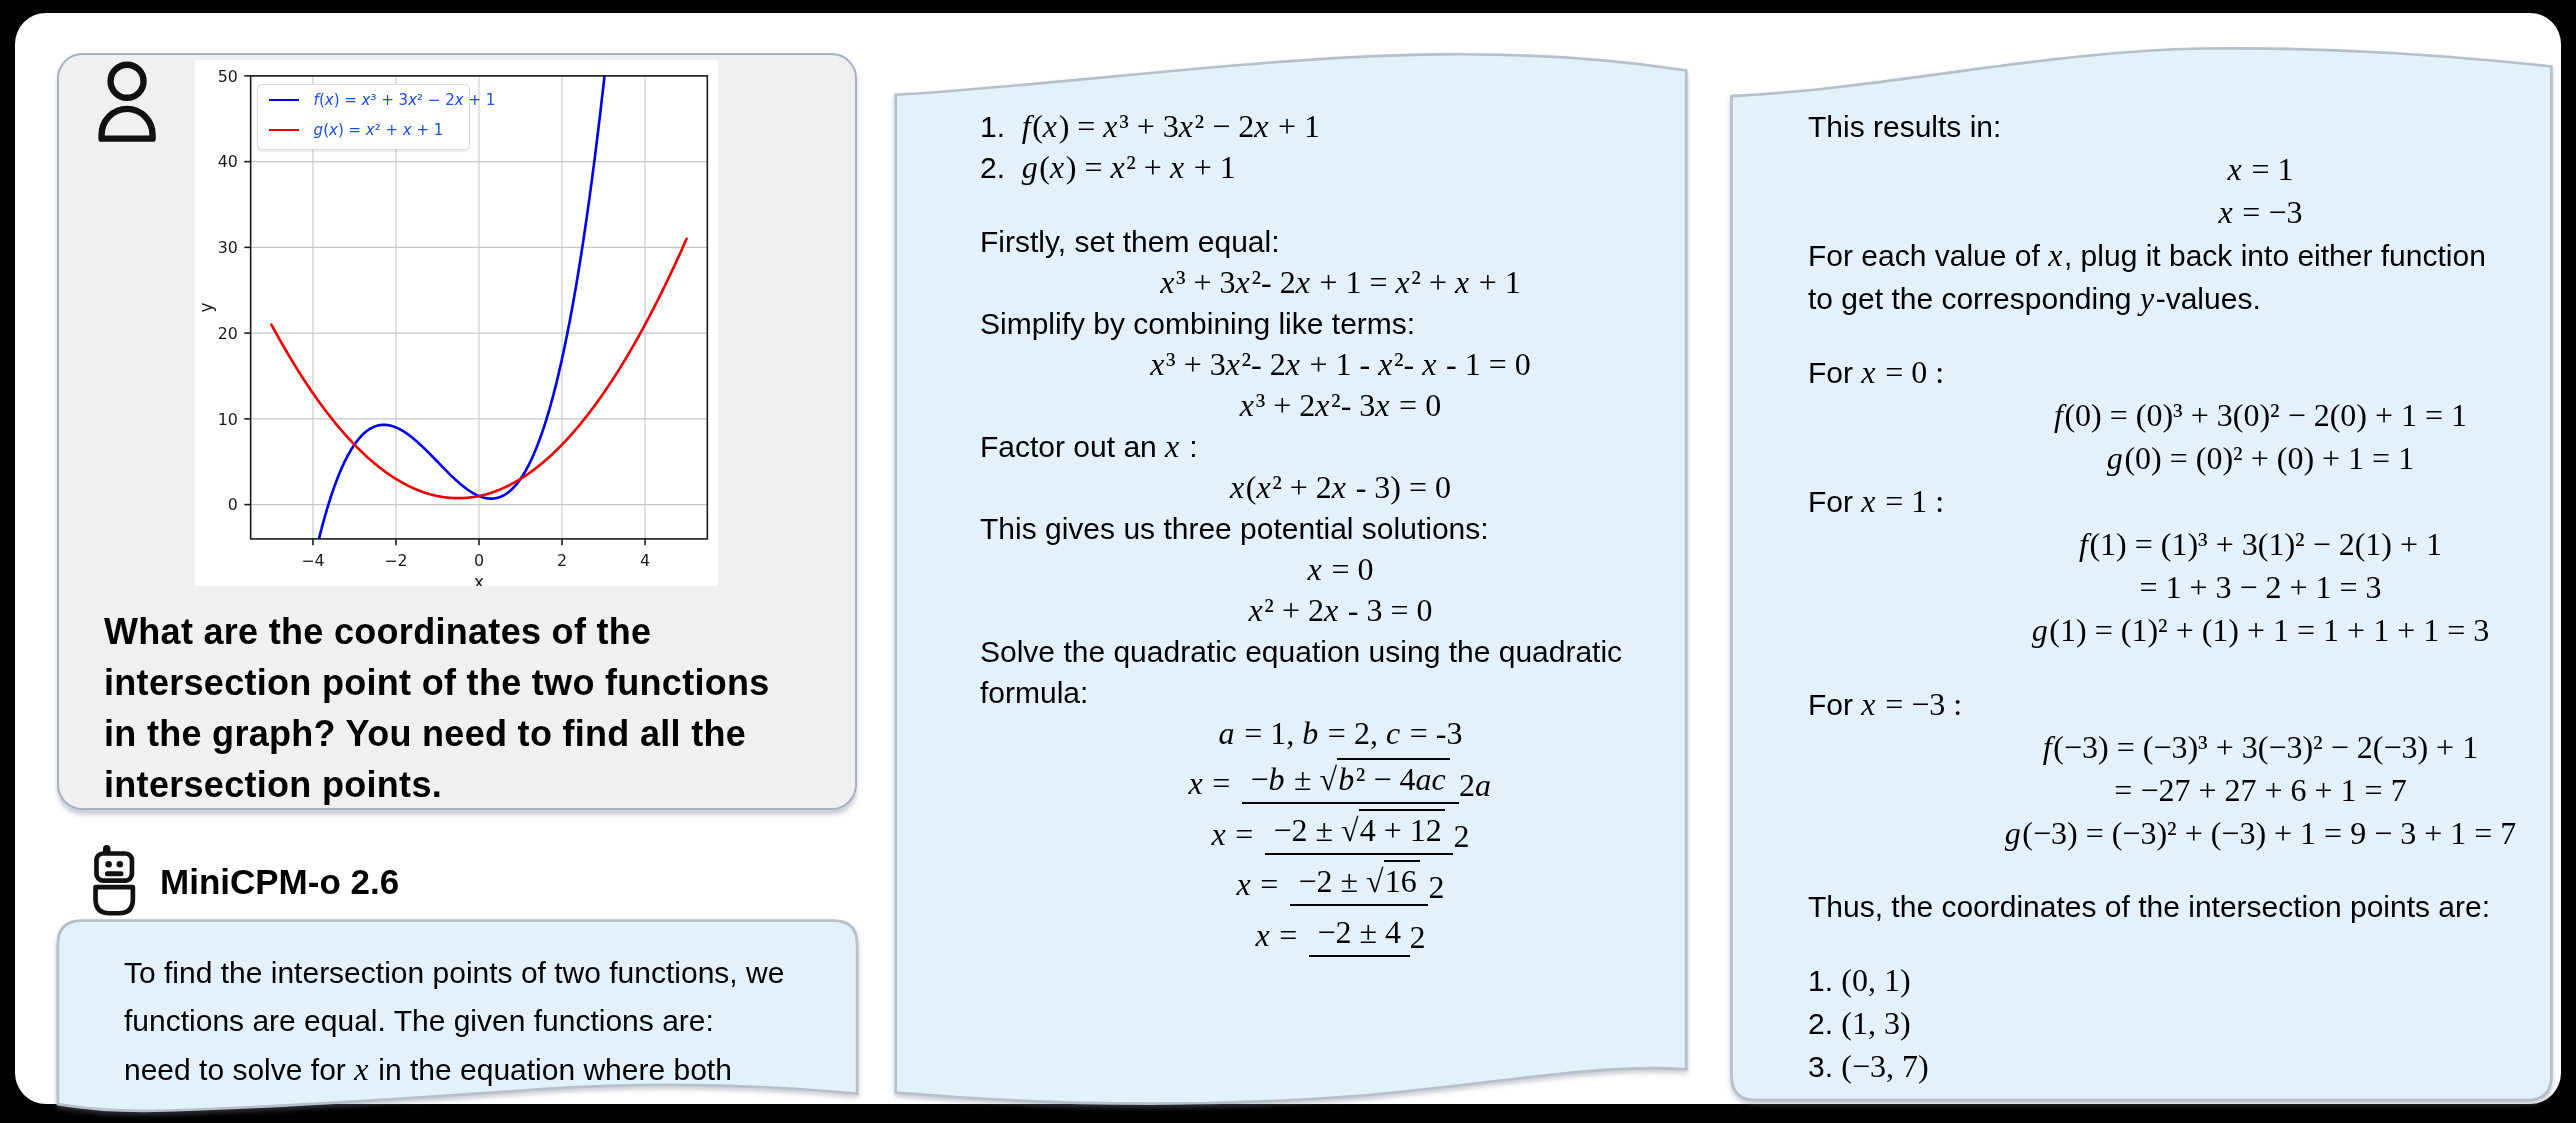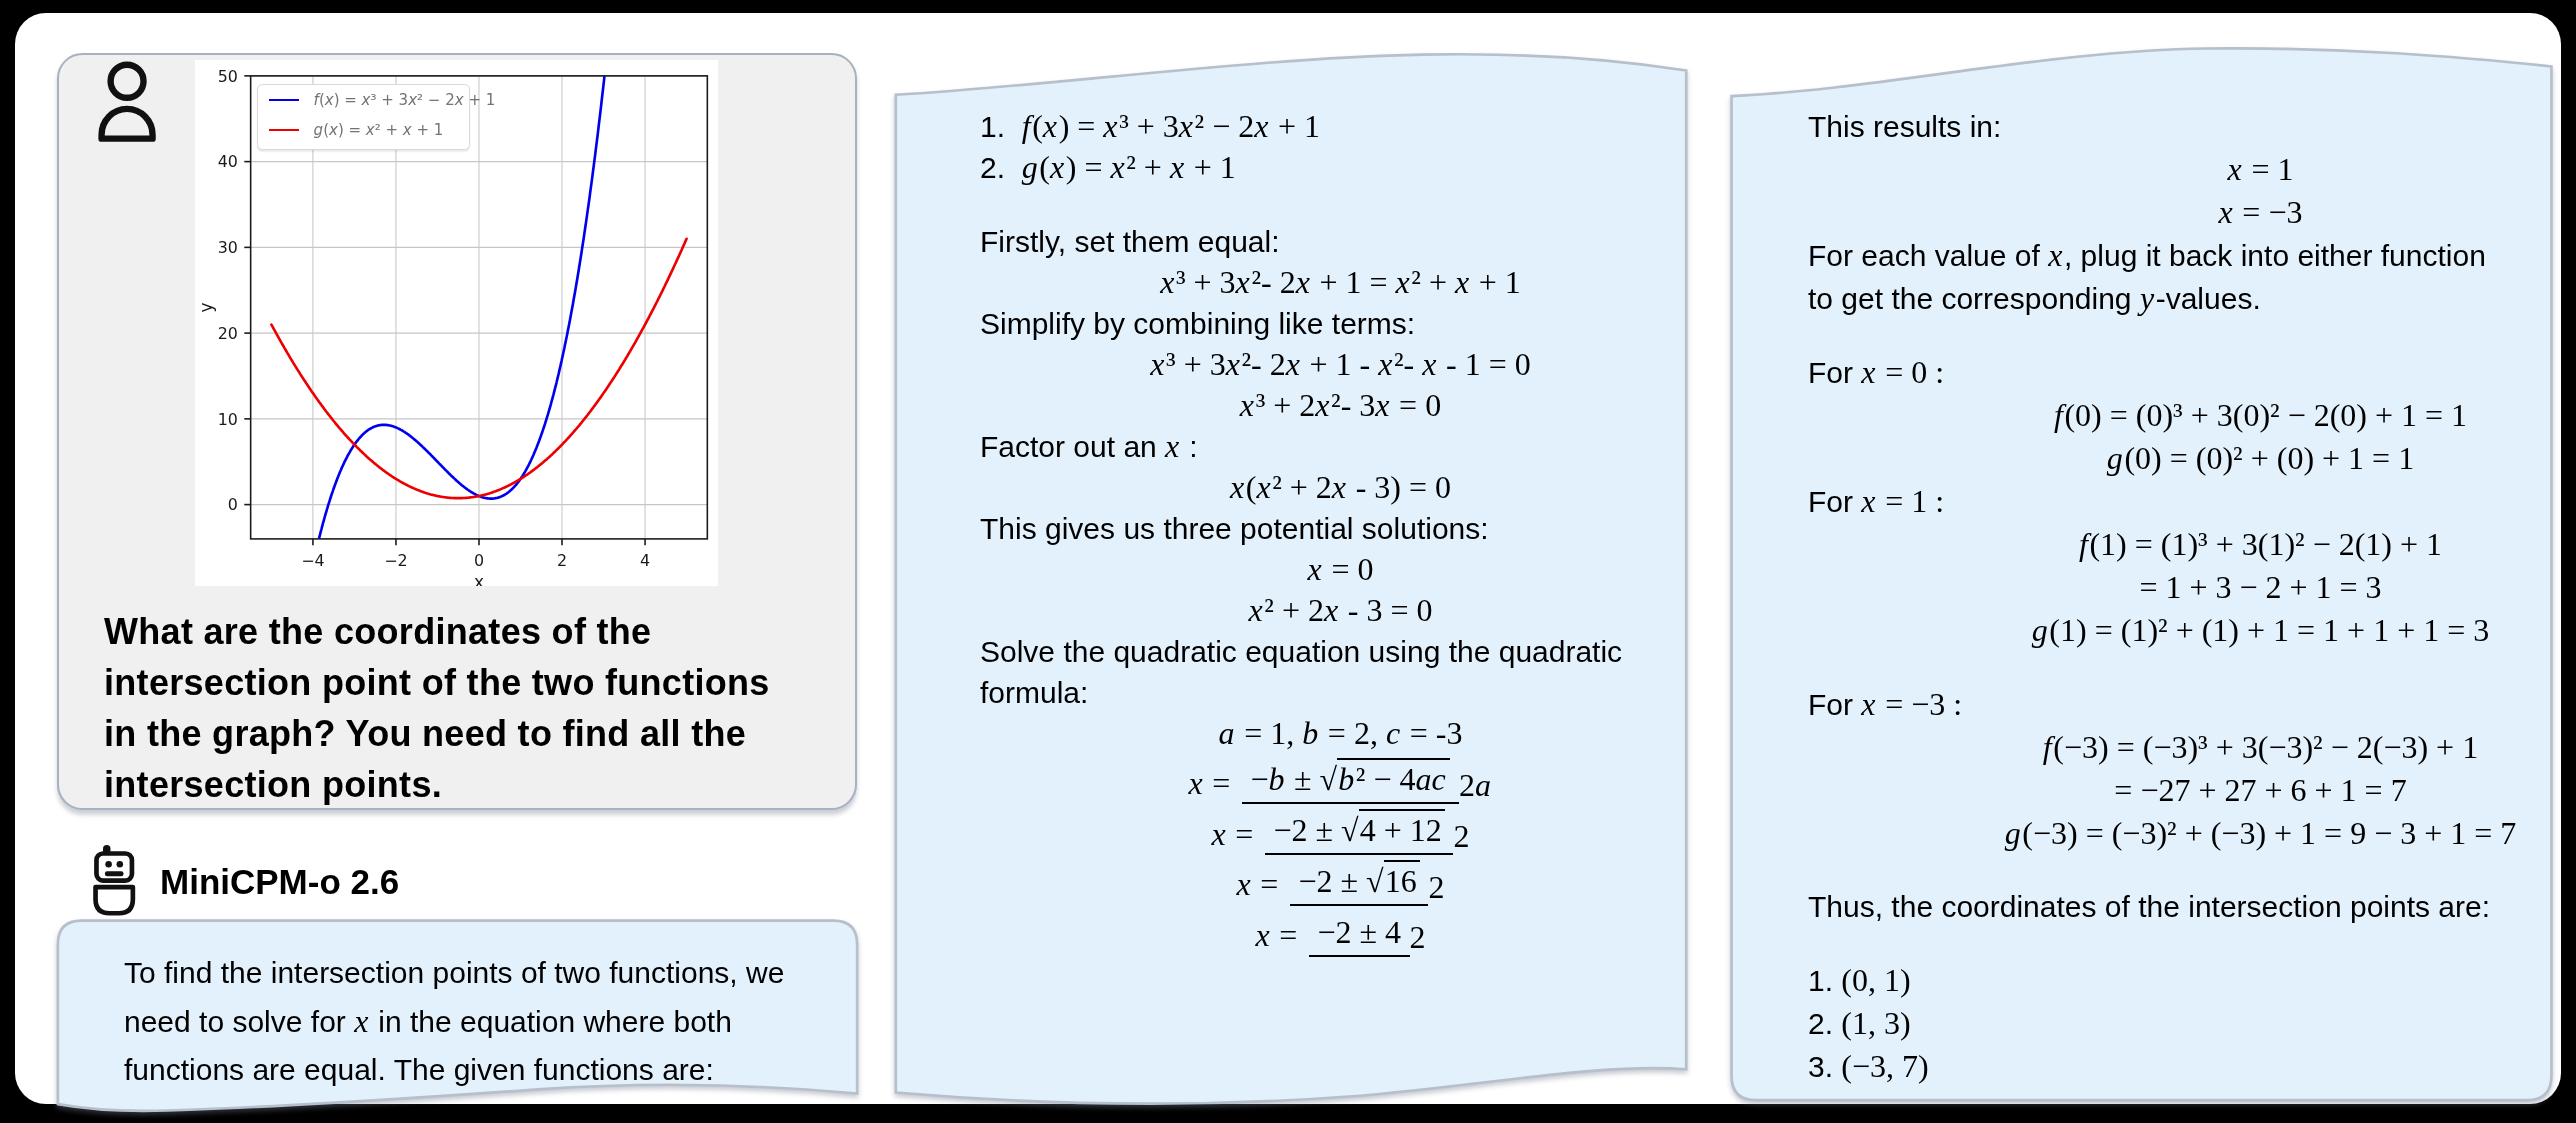--- a/index.html
+++ b/index.html
@@ -9,21 +9,21 @@
 
   
   #user-panel{left:42px;top:40px;width:800px;height:757px;background:#f0f0f1;
     border:2.6px solid #a7b1c2;border-radius:25.4px;box-shadow:0 4.2px 4.2px rgba(110,120,140,.35);box-sizing:border-box;}
   #graph-box{left:180px;top:47px;width:523px;height:526px;background:#fff;}
   #graph-svg{position:absolute;left:0;top:0;}
   #legend{position:absolute;left:62px;top:24px;width:211px;height:64px;background:#fff;
     border:1.1px solid #d9d9d9;border-radius:5.3px;box-shadow:0 1.1px 1.6px rgba(0,0,0,.08);}
   .lrow{display:flex;align-items:center;height:30px;padding-left:10.6px;}
   .lsample{width:30px;border-top:2.6px solid #000;margin-right:15px;flex:0 0 auto;}
-  .llabel{font-family:"DejaVu Sans",sans-serif;font-size:15px;color:#737373;white-space:nowrap;}
+  .llabel{font-family:"DejaVu Sans",sans-serif;font-size:15px;color:#1d4ed8;white-space:nowrap;}
   .llabel i{font-style:italic;}
 
   #question{left:89px;top:593px;width:741px;font-size:36px;font-weight:700;line-height:51px;letter-spacing:0.3px;}
 
   #model-row{left:74px;top:830px;width:741px;height:77px;}
   #robot-icon{position:absolute;left:0;top:0;width:56px;height:77px;}
   #model-name{position:absolute;left:71px;top:19px;font-size:35px;font-weight:700;}
 
   
   .paper{pointer-events:none;}
@@ -141,22 +141,22 @@
       <path d="M14,92 H 94 V 118 Q 94,148 64,148 H 44 Q 14,148 14,118 Z" class="icon-stroke" stroke-width="10"></path>
     </svg>
     <div id="model-name">MiniCPM-o 2.6</div>
   </div>
 
   <svg id="bubble1-wrap" class="abs paper papershadow" viewBox="0 0 1517 380">
     <path d="M 48,3 H 1469 Q 1514,3 1514,48 V 330 C 1320,312 1110,308 910,322 C 660,340 410,356 210,362 C 120,365 60,360 3,350 V 48 Q 3,3 48,3 Z"></path>
   </svg>
   <div id="bubble1-text" class="abs pcontent">
       <div class="ln "><span>To find the intersection points of two functions, we</span></div>
+      <div class="ln "><span>functions are equal. The given functions are:</span></div>
       <div class="ln "><span>need to solve for </span><span class="math"><i>x</i></span><span> in the equation where both</span></div>
-      <div class="ln "><span>functions are equal. The given functions are:</span></div>
     </div>
 
   <svg id="mid-wrap" class="abs paper papershadow" viewBox="0 0 1500 2015">
     <path d="M 3,96 C 290,80 680,26 1000,20 C 1220,16 1380,32 1497,50 V 1938 C 1330,1926 1120,1968 880,1988 C 620,2008 330,2010 3,1982 Z"></path>
   </svg>
   <div id="mid-text" class="abs pcontent">
       <div class="ln "><span>1.&nbsp; </span><span class="math"><i>f</i>(<i>x</i>) = <i>x</i>³ + 3<i>x</i>² − 2<i>x</i> + 1</span></div>
       <div class="ln "><span>2.&nbsp; </span><span class="math"><i>g</i>(<i>x</i>) = <i>x</i>² + <i>x</i> + 1</span></div>
       <div style="height: 33px;"></div>
       <div class="ln "><span>Firstly, set them equal:</span></div>

